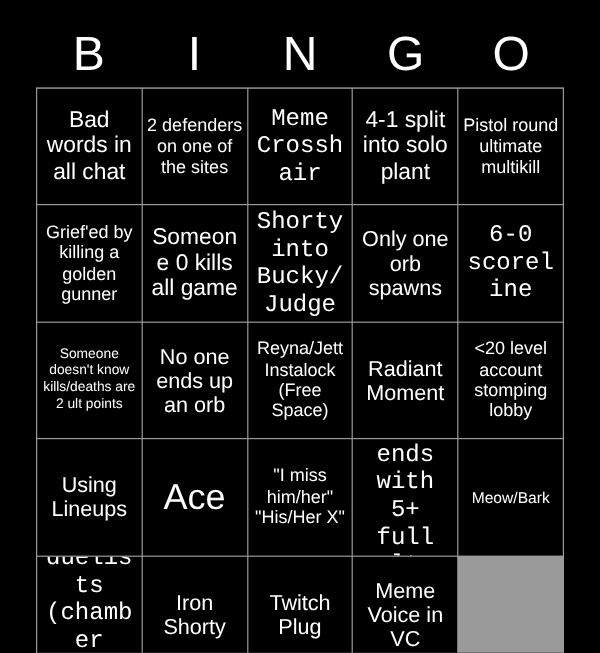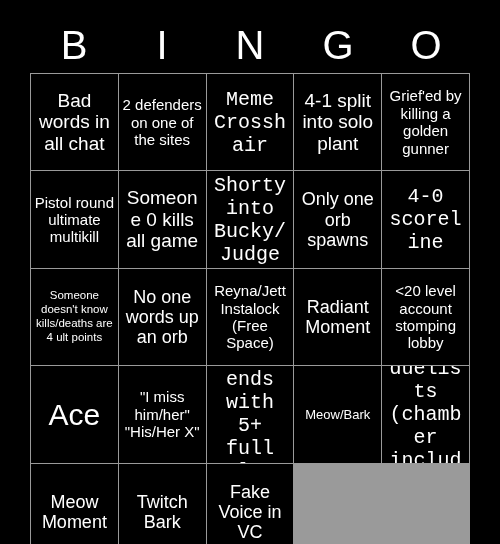--- a/index.html
+++ b/index.html
@@ -109,71 +109,74 @@
       <div class="bingo-cell fs-sm">
         <span class="cell-text">2 defenders on one of the sites</span>
       </div>
       <div class="bingo-cell fs-md">
         <span class="cell-text">Meme Crosshair</span>
       </div>
       <div class="bingo-cell fs-lg">
         <span class="cell-text">4-1 split into solo plant</span>
       </div>
       <div class="bingo-cell fs-sm">
-        <span class="cell-text">Grief'ed by killing a golden gunner</span>
+        <span class="cell-text">Pistol round ultimate multikill</span>
       </div>
       <div class="bingo-cell fs-sm">
-        <span class="cell-text">Pistol round ultimate multikill</span>
+        <span class="cell-text">Grief'ed by killing a golden gunner</span>
       </div>
       <div class="bingo-cell fs-lg">
         <span class="cell-text">Someone 0 kills all game</span>
       </div>
       <div class="bingo-cell fs-md">
         <span class="cell-text">Shorty into Bucky/ Judge</span>
       </div>
       <div class="bingo-cell fs-xl">
         <span class="cell-text">Only one orb spawns</span>
       </div>
       <div class="bingo-cell fs-md">
-        <span class="cell-text">4-0 scoreline</span>
+        <span class="cell-text">6-0 scoreline</span>
       </div>
       <div class="bingo-cell fs-xxs">
-        <span class="cell-text">Someone doesn't know kills/deaths are 4 ult points</span>
+        <span class="cell-text">Someone doesn't know kills/deaths are 2 ult points</span>
       </div>
       <div class="bingo-cell fs-xl">
-        <span class="cell-text">No one words up an orb</span>
+        <span class="cell-text">No one ends up an orb</span>
       </div>
       <div class="bingo-cell fs-sm">
         <span class="cell-text">Reyna/Jett Instalock (Free Space)</span>
       </div>
       <div class="bingo-cell fs-xl">
         <span class="cell-text">Radiant Moment</span>
       </div>
       <div class="bingo-cell fs-sm">
         <span class="cell-text">&lt;20 level account stomping lobby</span>
+      </div>
+      <div class="bingo-cell fs-xl">
+        <span class="cell-text">Using Lineups</span>
       </div>
       <div class="bingo-cell fs-xxl">
         <span class="cell-text">Ace</span>
       </div>
       <div class="bingo-cell fs-sm">
         <span class="cell-text">"I miss him/her" "His/Her X"</span>
       </div>
       <div class="bingo-cell fs-md">
         <span class="cell-text">Half ends with 5+ full ults</span>
       </div>
       <div class="bingo-cell fs-xs">
         <span class="cell-text">Meow/Bark</span>
       </div>
       <div class="bingo-cell fs-md">
         <span class="cell-text">5 duelists (chamber included)</span>
       </div>
       <div class="bingo-cell fs-xl">
-        <span class="cell-text">Meow Moment</span>
+        <span class="cell-text">Iron Shorty</span>
       </div>
       <div class="bingo-cell fs-xl">
-        <span class="cell-text">Twitch Bark</span>
+        <span class="cell-text">Twitch Plug</span>
       </div>
       <div class="bingo-cell fs-xl">
-        <span class="cell-text">Fake Voice in VC</span>
+        <span class="cell-text">Meme Voice in VC</span>
       </div>
     </div>
 
 </div>
 
 </body></html>

